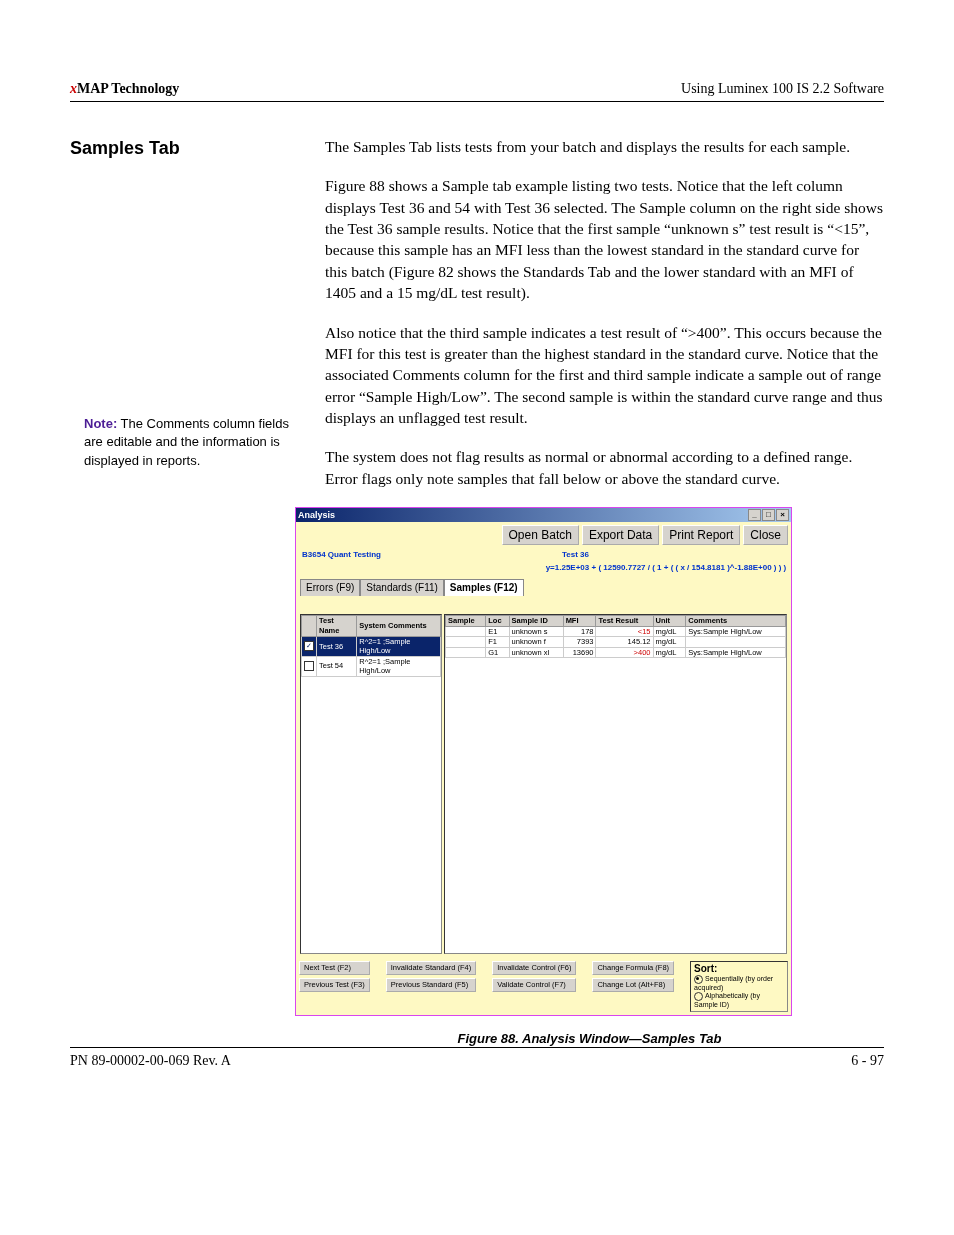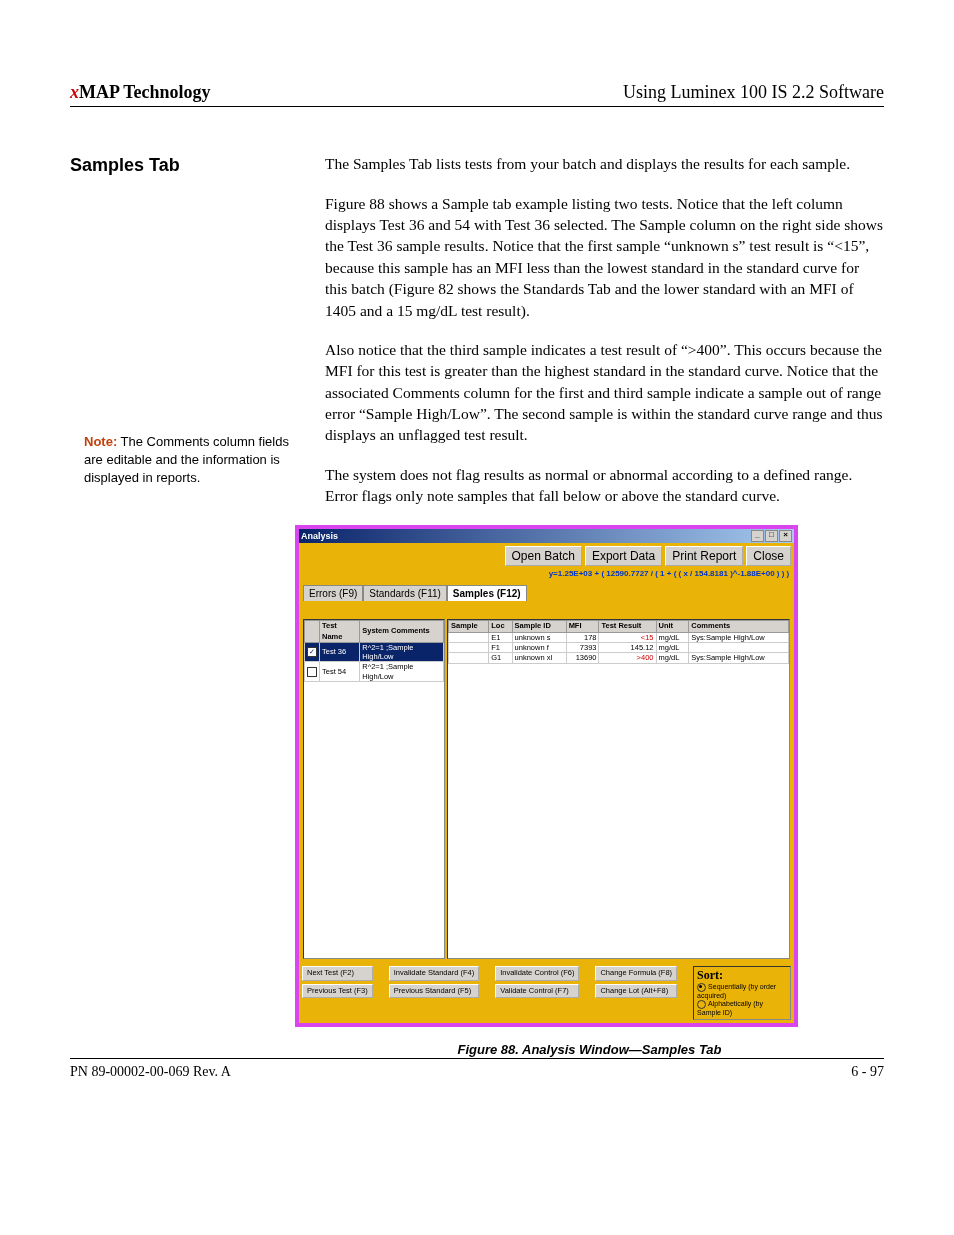--- a/index.html
+++ b/index.html
@@ -10,22 +10,22 @@
     color: #000;
     line-height: 1.35;
     width: 954px;
     box-sizing: border-box;
   }
   .hdr {
     display: flex;
     justify-content: space-between;
     border-bottom: 1px solid #000;
     padding-bottom: 2px;
-    margin-bottom: 46px;
-    font-size: 18px;
+    margin-bottom: 34px;
+    font-size: 14px;
   }
   .hdr .x { color: #c00; font-style: italic; font-weight: bold; }
   .hdr .left { font-weight: bold; }
   .two-col {
     display: flex;
     gap: 30px;
     align-items: flex-start;
   }
   .side {
     width: 225px;
@@ -39,29 +39,29 @@
     font-size: 18px;
     margin: 0 0 14px 0;
   }
   .note-box {
     margin-top: 255px;
     font-family: Arial, sans-serif;
     font-size: 13px;
     line-height: 1.4;
     padding-left: 14px;
   }
-  .note-word { color: #c2410c; font-weight: bold; }
+  .note-word { color: #4c1d95; font-weight: bold; }
   .main p { margin: 0 0 18px 0; font-size: 15.5px; line-height: 1.38; }
   .figure-wrap { margin-top: 16px; margin-left: -30px; }
   .analysis-window {
     width: 495px;
-    border: 4px solid #d946ef;
+    border: 1px solid #d946ef;
     font-family: Tahoma, Arial, sans-serif;
     font-size: 8px;
-    background: #eab308;
+    background: #fef9c3;
   }
   .titlebar {
     background: linear-gradient(to right, #0a246a, #a6caf0);
     color: #fff;
     display: flex;
     justify-content: space-between;
     align-items: center;
     padding: 1px 2px;
     font-weight: bold;
     font-size: 9px;
@@ -91,21 +91,21 @@
   .left-panel table, .right-panel table { width:100%; border-collapse:collapse; font-size:8px; }
   .left-panel th, .right-panel th { background:#d6d3ce; border:1px solid #999; padding:0 2px; text-align:left; font-weight:bold; font-size:7.5px;}
   .left-panel td, .right-panel td { border:1px solid #ccc; padding:0 2px; font-size:7.5px; line-height:1.25;}
   .selrow td { background:#0a246a; color:#fff; }
   .red { color:#c00; }
   .right-panel { flex:1; background:#fff; border:1px inset #888; }
   .bottom-btns { display:flex; gap:16px; padding:3px; flex-wrap:nowrap; align-items:flex-start;}
   .bottom-btns .col { display:flex; flex-direction:column; gap:3px; }
   .bottom-btns .btn { font-size:7.5px; padding:1px 4px; white-space:nowrap; }
   .sortbox { border:1px inset #888; padding:1px 3px; font-size:7px; line-height:1.2; }
-  .sortbox b { font-size:12px;font-family:Liberation Serif, serif; }
+  .sortbox b { font-size:10px; }
   .radio { display:inline-block; width:7px; height:7px; border:1px solid #333; border-radius:50%; vertical-align:middle; margin-right:2px; position:relative;}
   .radio.sel::after{content:"";position:absolute;left:1px;top:1px;width:3px;height:3px;background:#000;border-radius:50%;}
   .checkbox { display:inline-block; width:8px; height:8px; border:1px solid #333; background:#fff; vertical-align:middle; line-height:7px; text-align:center; font-size:7px; color:#0a246a;}
   .figcap { text-align:center; font-style:italic; font-family: Arial, sans-serif; font-size:13px; margin-top:14px; font-weight:bold;}
   .ftr {
     display:flex; justify-content:space-between;
     border-top:1px solid #000; padding-top:4px;
     font-size:14px;
   }
 </style>
@@ -140,20 +140,24 @@
             <span>□</span>
             <span>×</span>
           </div>
         </div>
         <div class="topbtns">
           <span class="btn">Open Batch</span>
           <span class="btn">Export Data</span>
           <span class="btn">Print Report</span>
           <span class="btn">Close</span>
         </div>
+        <div class="section-title">
+          <span style="width:140px;">B3654 Quant Testing</span>
+          <span style="padding-left:120px;">Test 36</span>
+        </div>
         <div style="display:flex;">
           <div class="tabs">
             <span class="tab">Errors (F9)</span>
             <span class="tab">Standards (F11)</span>
             <span class="tab active">Samples (F12)</span>
           </div>
           <span class="formula">y=1.25E+03 + ( 12590.7727 / ( 1 + ( ( x / 154.8181 )^-1.88E+00 ) ) )</span>
         </div>
         <div class="content-row">
           <div class="left-panel">

